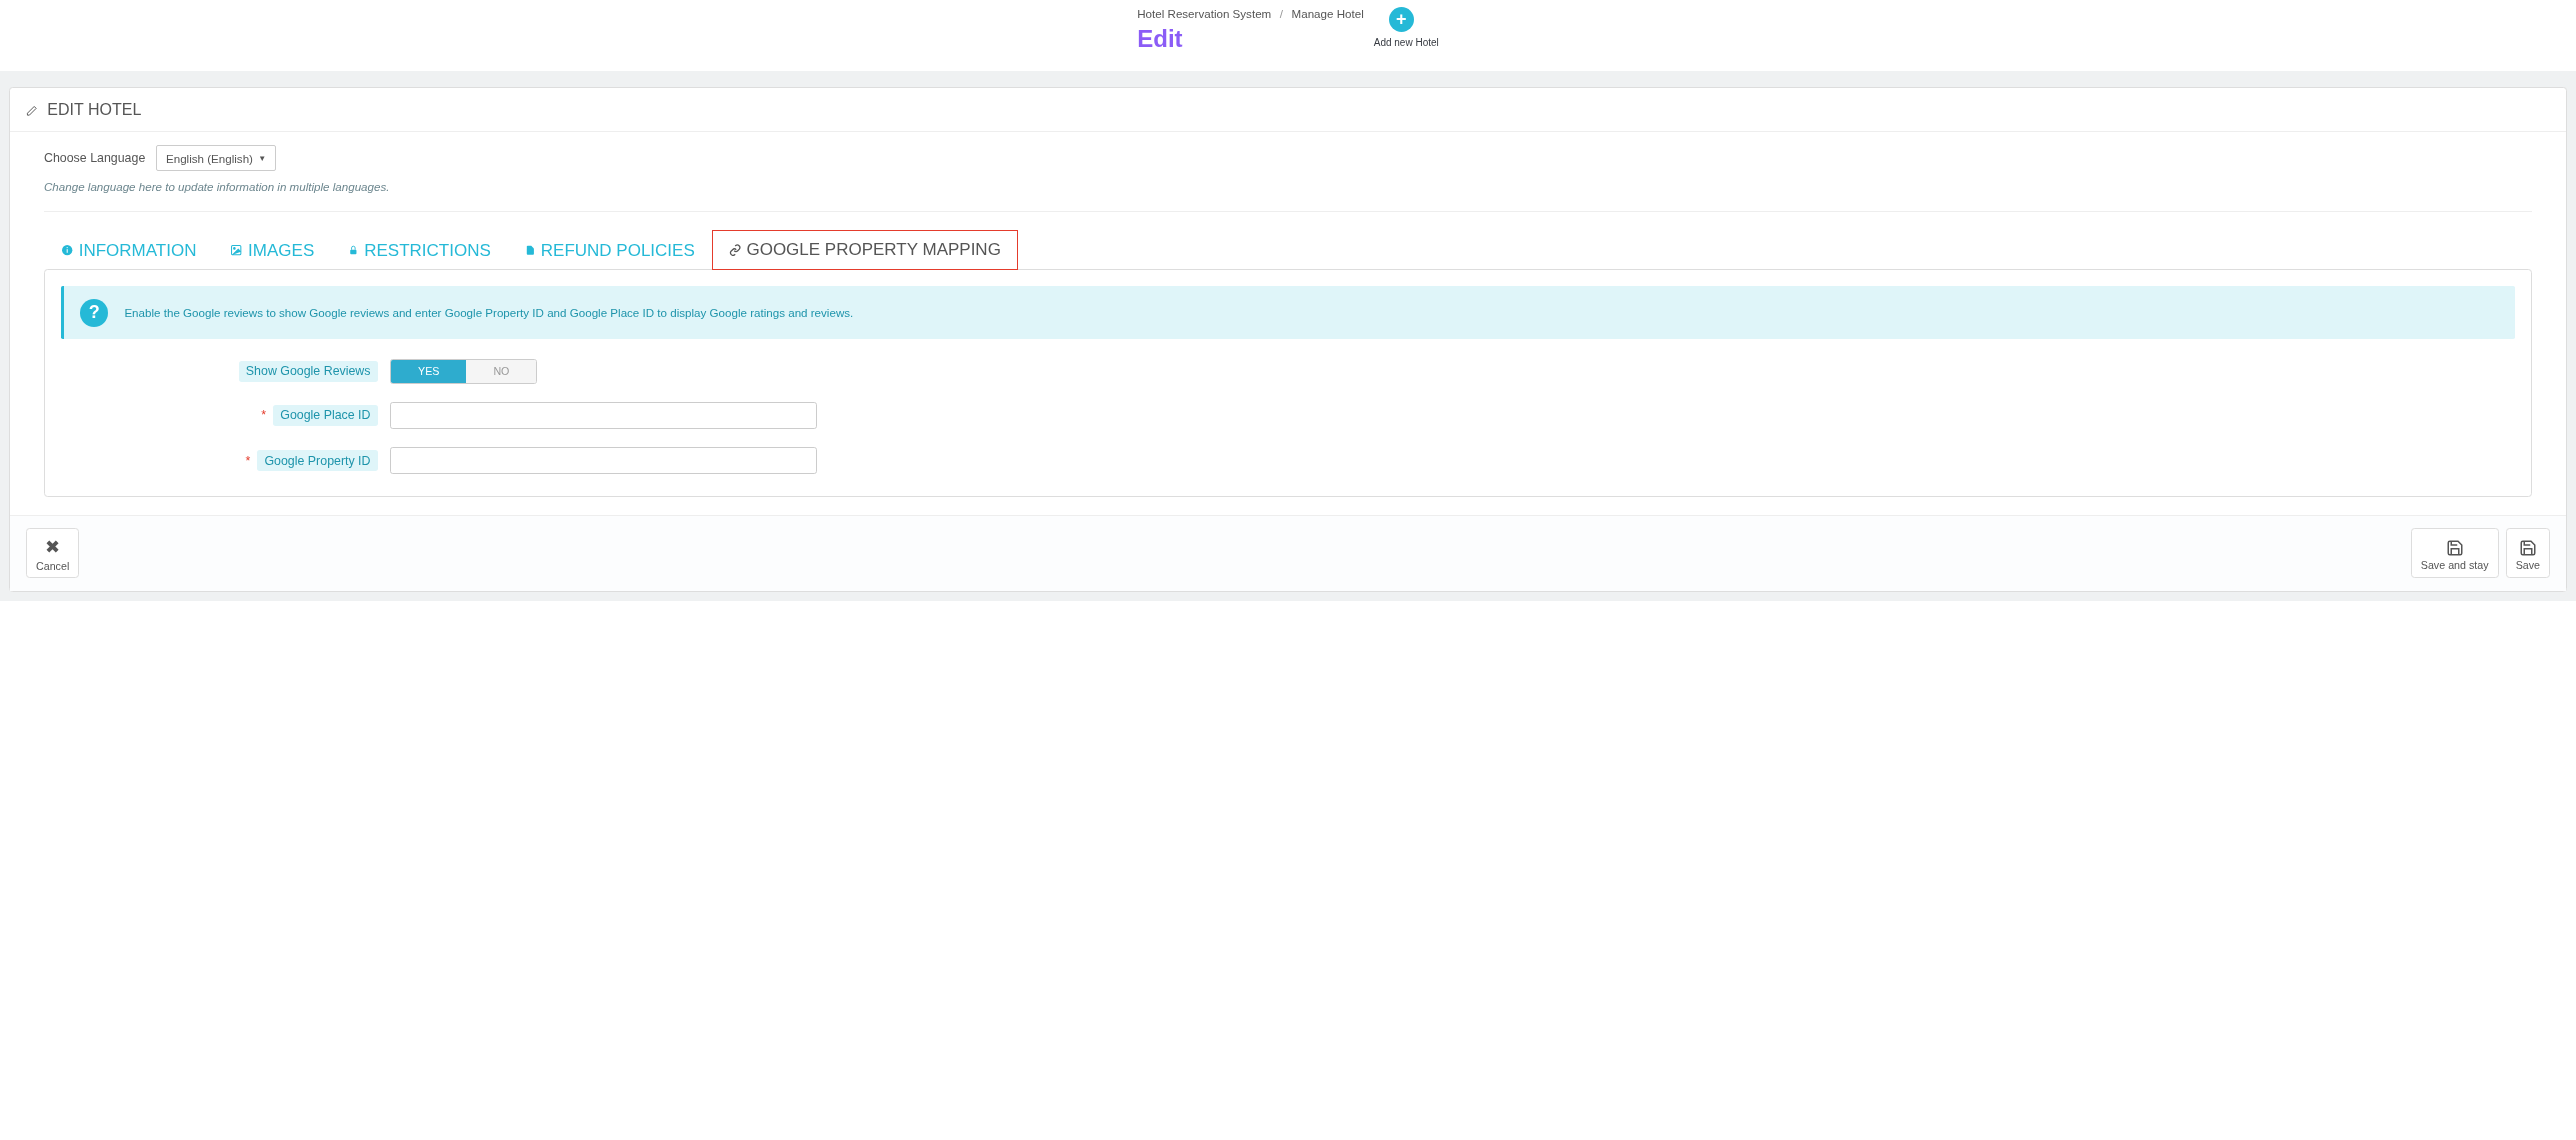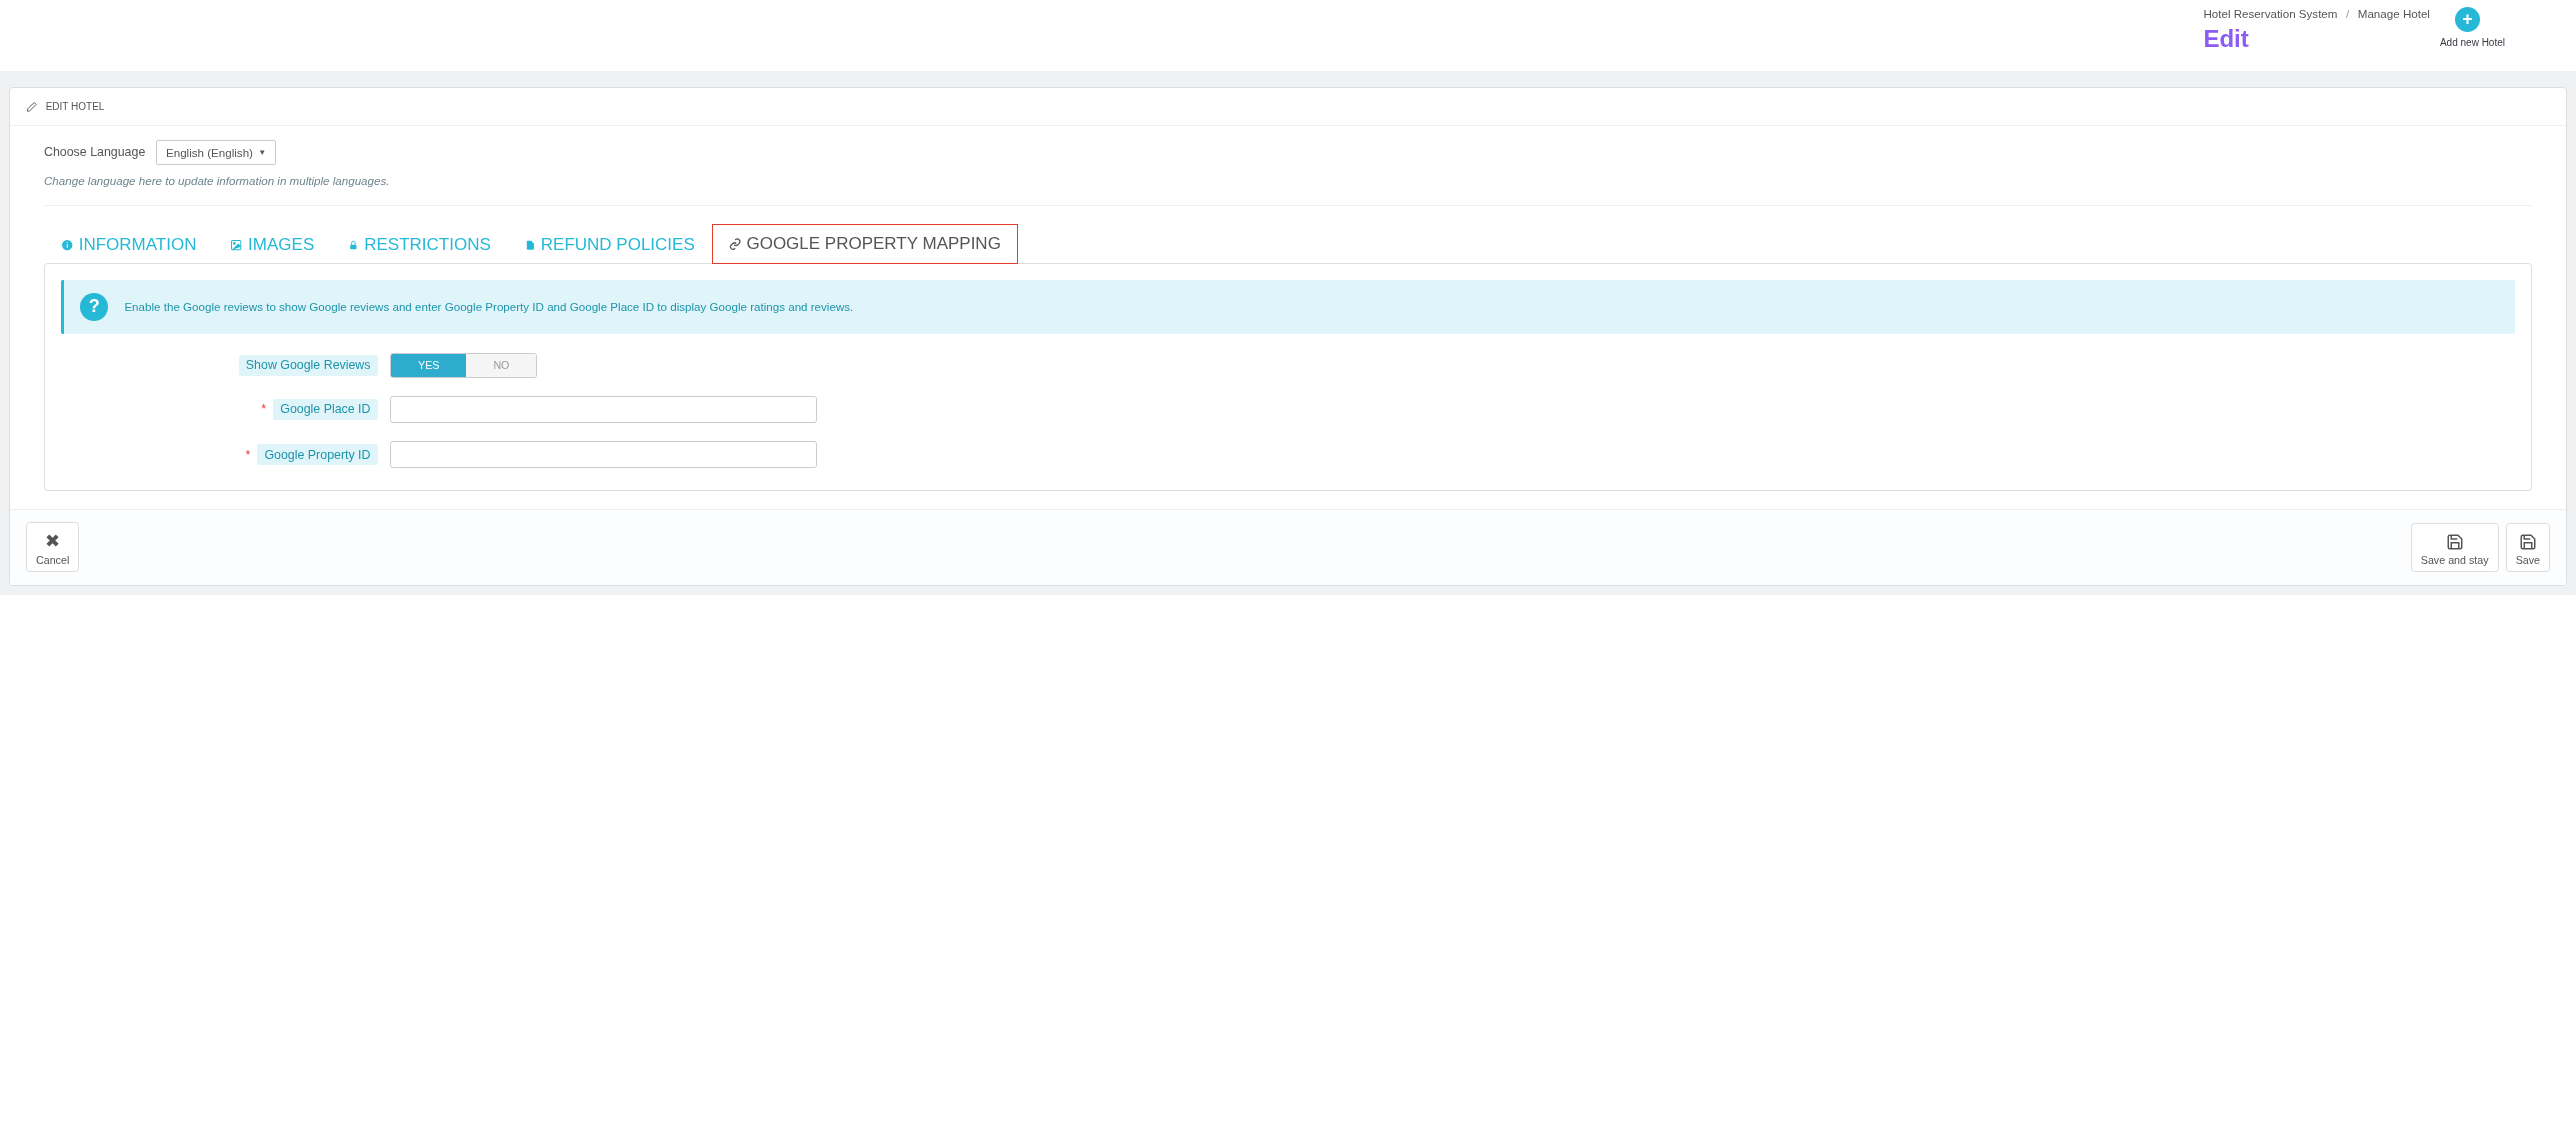--- a/index.html
+++ b/index.html
@@ -5,21 +5,21 @@
   * { box-sizing: border-box; margin: 0; padding: 0; }
   body {
     font-family: -apple-system, BlinkMacSystemFont, "Segoe UI", "Helvetica Neue", Arial, sans-serif;
     background: #fff;
     color: #555;
     font-size: 11.6px;
   }
   .page-header {
     padding: 7.1px 71px 18px 71px;
     display: flex;
-    justify-content: flex-end;
+    justify-content: center;
     align-items: flex-start;
   }
   .breadcrumb {
     font-size: 11.6px;
     color: #666;
     margin-bottom: 5.3px;
   }
   .breadcrumb span { color: #555; }
   .breadcrumb .sep { margin: 0 5.3px; color: #999; }
   .page-title {
@@ -55,21 +55,21 @@
   }
   .panel {
     background: #fff;
     border: 0.9px solid #ddd;
     border-radius: 3.6px;
     padding: 0;
   }
   .panel-heading {
     padding: 12.4px 16px;
     border-bottom: 0.9px solid #eee;
-    font-size: 10px;
+    font-size: 16px;
     color: #555;
   }
   .panel-heading .pencil-icon {
     display: inline-block;
     margin-right: 5.3px;
   }
   .panel-body { padding: 13.3px 34px 18px 34px; }
   .lang-row {
     display: flex;
     align-items: center;

